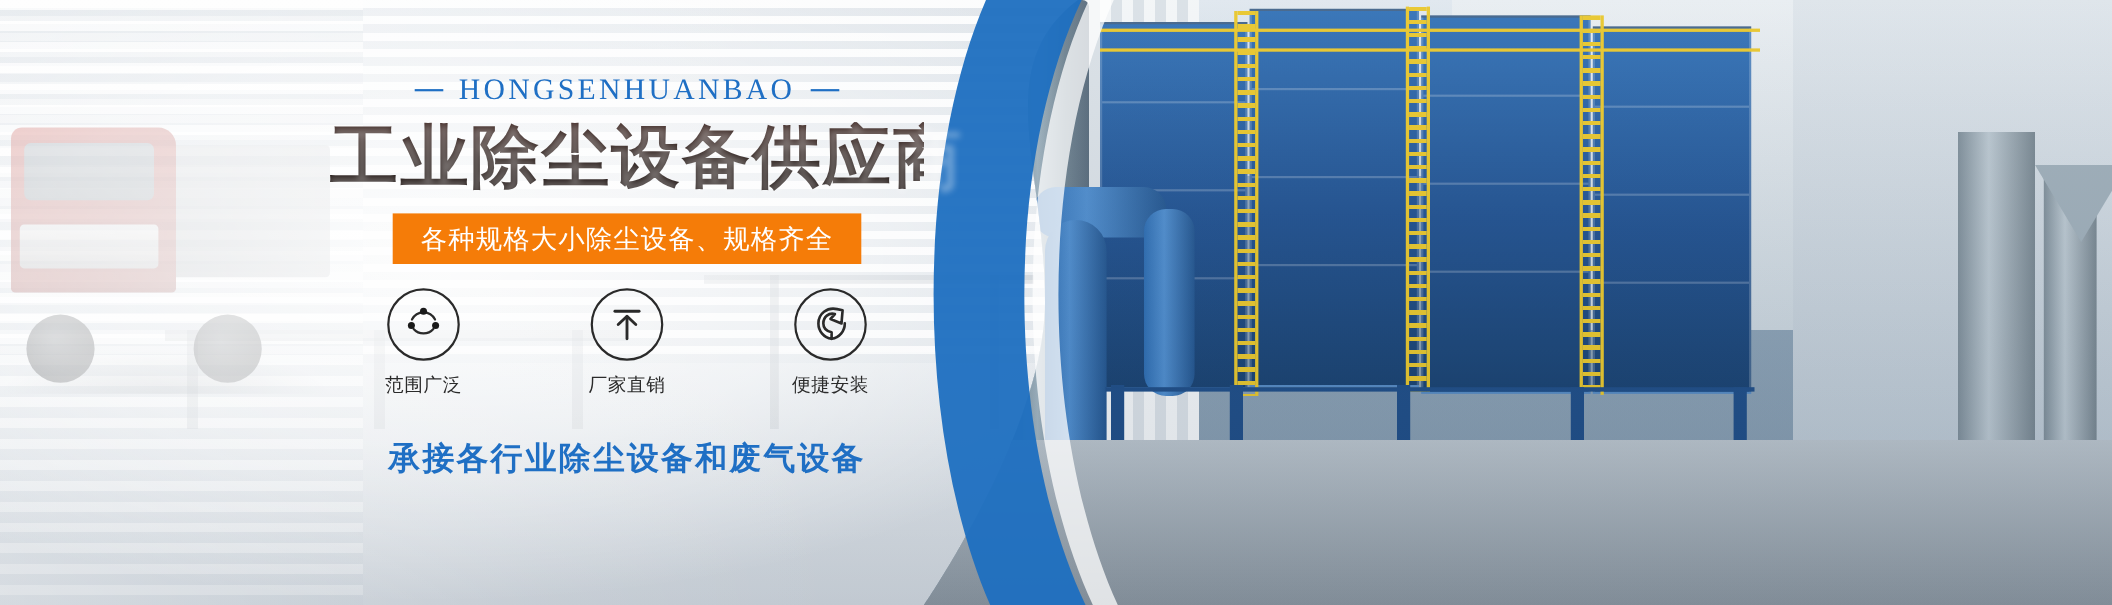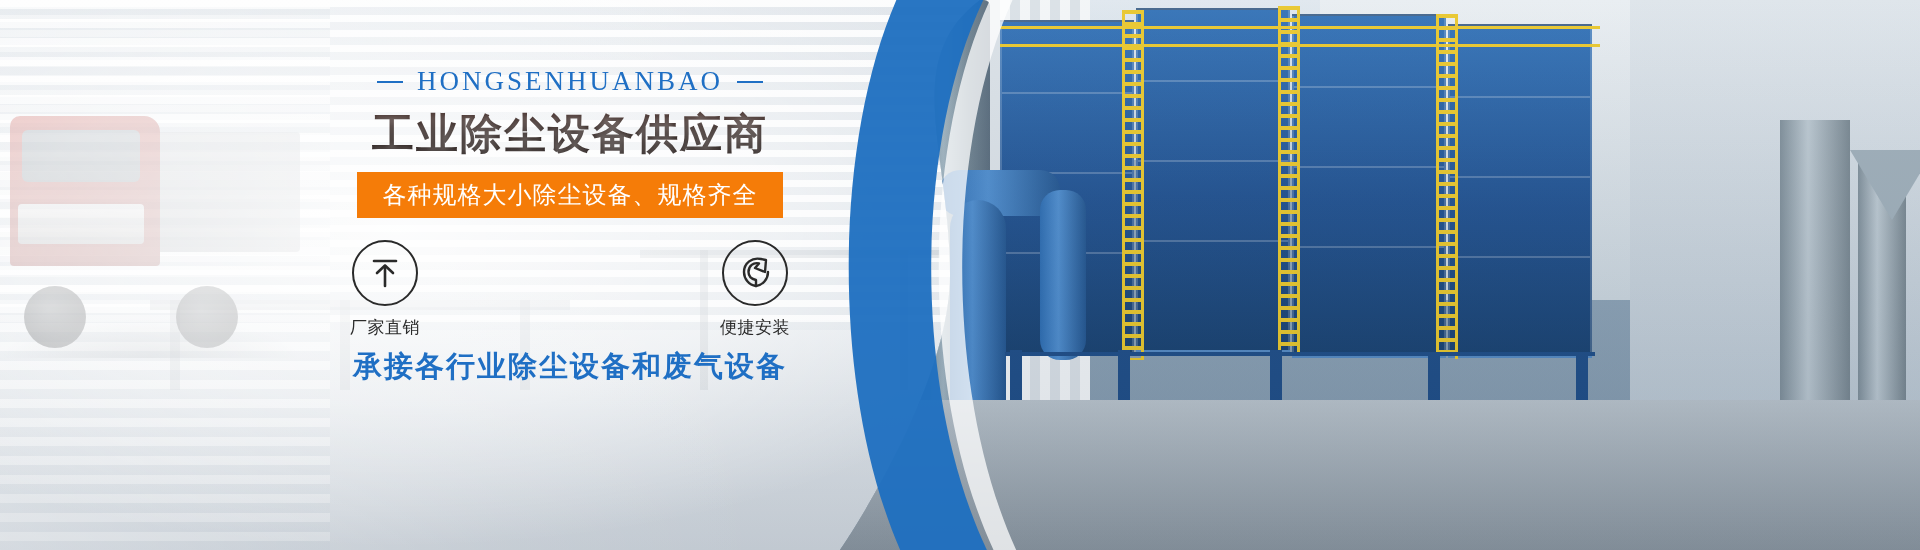--- a/index.html
+++ b/index.html
@@ -155,21 +155,21 @@
     white-space:nowrap;
   }
   .eyebrow .dash{
     display:block;width:26px;height:2px;background:#1f6fc4;
   }
   .headline{
     margin-top:14px;
     text-align:center;
     font-family:"Liberation Sans","DejaVu Sans",sans-serif;
     font-weight:bold;
-    font-size:42px;
+    font-size:62px;
     letter-spacing:2px;
     line-height:1.08;
     color:#342626;
     background:linear-gradient(180deg,#4a3531 0%,#2e2320 55%,#241b19 100%);
     -webkit-background-clip:text;background-clip:text;
     -webkit-text-fill-color:transparent;
     text-shadow:0 2px 6px rgba(255,255,255,.35);
     white-space:nowrap;
   }
   .sub-bar{
@@ -193,21 +193,21 @@
     width:62px;height:62px;margin:0 auto;
     border:2px solid #2a2a2a;border-radius:50%;
     display:flex;align-items:center;justify-content:center;
   }
   .feature .flabel{
     margin-top:10px;font-size:17px;color:#2b2b2b;white-space:nowrap;
     letter-spacing:.5px;
   }
 
   .tagline{
-    margin-top:8px;text-align:center;
+    margin-top:36px;text-align:center;
     font-size:29px;font-weight:bold;letter-spacing:2px;
     color:#1f6fc4;white-space:nowrap;
   }
 </style>
 </head>
 <body>
 
 <div class="banner">
 
   <div class="bg-photo">
@@ -309,20 +309,33 @@
     </div>
 
     <div class="headline">工业除尘设备供应商</div>
 
     <div class="sub-bar">
       <span>各种规格大小除尘设备、规格齐全</span>
     </div>
 
     <div class="features">
 
+      <div class="feature">
+        <div class="circle">
+          <svg width="40" height="40" viewBox="0 0 40 40">
+            <path d="M20 9 A12 12 0 0 0 9.5 15.5" fill="none" stroke="#2a2a2a" stroke-width="2" stroke-linecap="round"></path>
+            <path d="M20 9 A12 12 0 0 1 30.5 15.5" fill="none" stroke="#2a2a2a" stroke-width="2" stroke-linecap="round"></path>
+            <path d="M11 24 A12 12 0 0 0 29 24" fill="none" stroke="#2a2a2a" stroke-width="2" stroke-linecap="round"></path>
+            <circle cx="20" cy="8" r="3.2" fill="#1a1a1a"></circle>
+            <circle cx="9" cy="21" r="3.2" fill="#1a1a1a"></circle>
+            <circle cx="31" cy="21" r="3.2" fill="#1a1a1a"></circle>
+          </svg>
+        </div>
+        <div class="flabel">范围广泛</div>
+      </div>
 
 
       <div class="feature">
         <div class="circle">
           <svg width="36" height="36" viewBox="0 0 36 36">
             <line x1="7" y1="6" x2="29" y2="6" stroke="#2a2a2a" stroke-width="2.6" stroke-linecap="round"></line>
             <line x1="18" y1="11" x2="18" y2="31" stroke="#2a2a2a" stroke-width="2.6" stroke-linecap="round"></line>
             <polyline points="10,18 18,10.5 26,18" fill="none" stroke="#2a2a2a" stroke-width="2.6" stroke-linecap="round" stroke-linejoin="round"></polyline>
           </svg>
         </div>

